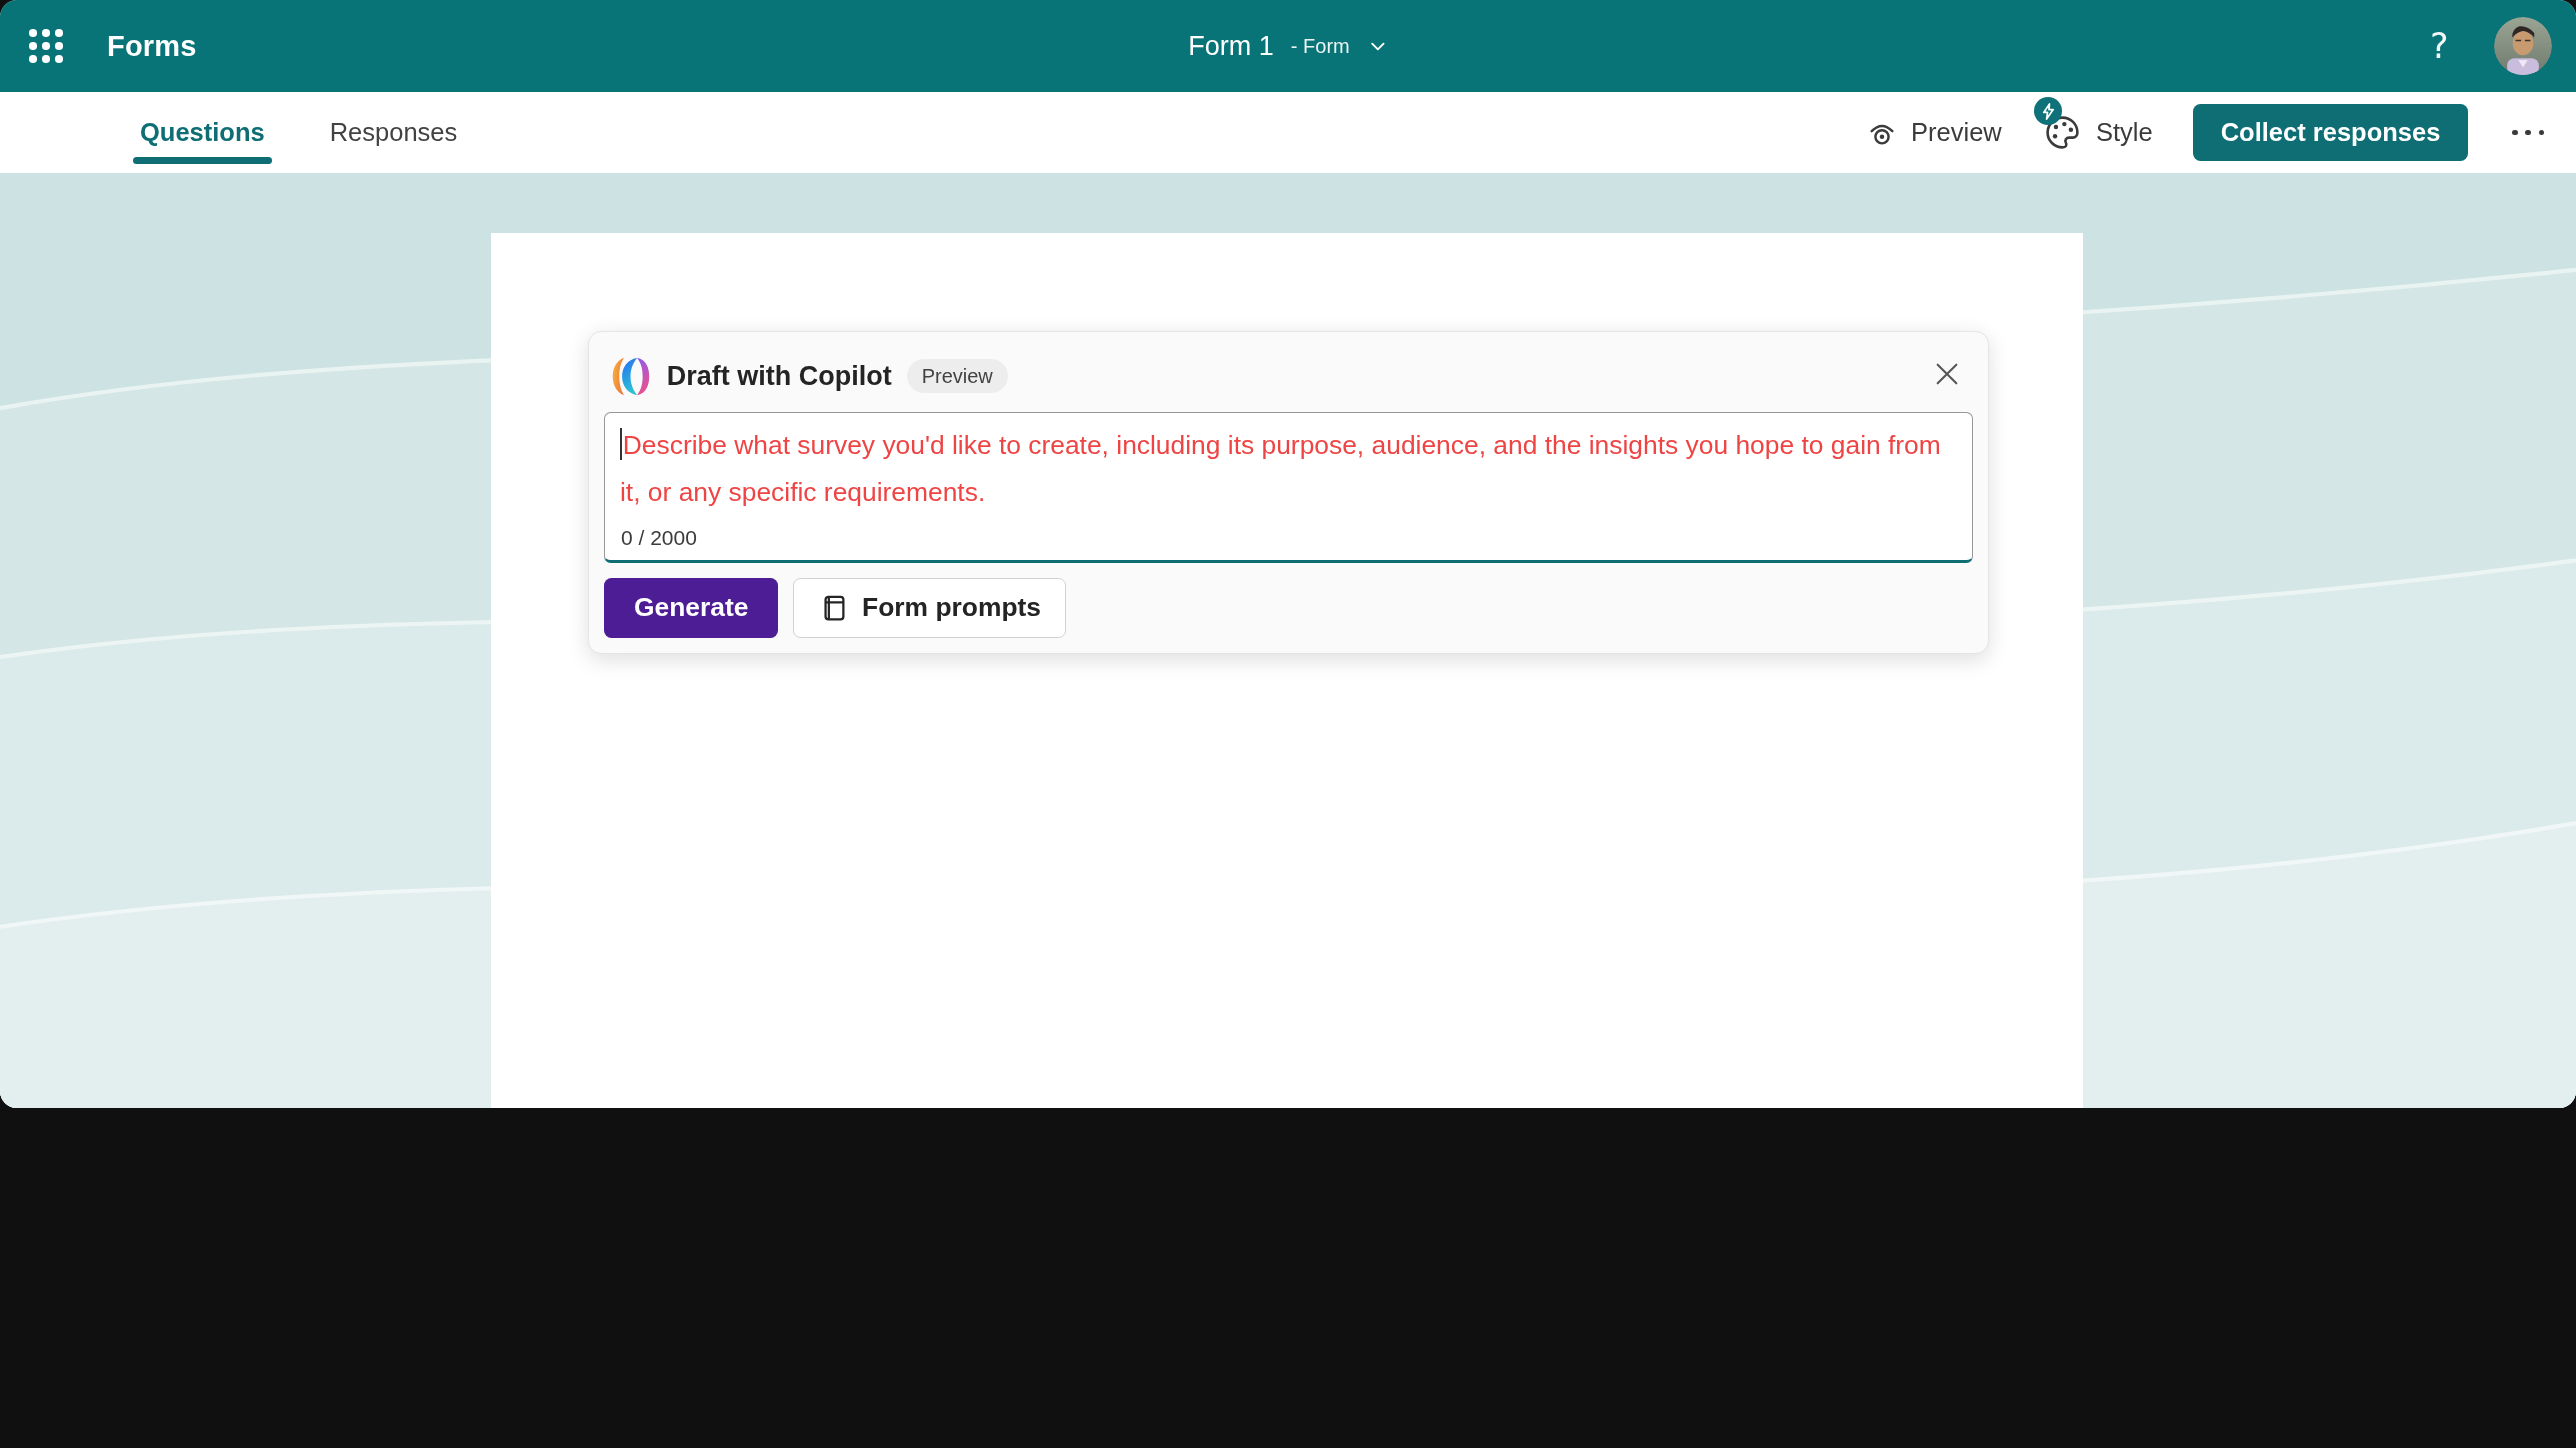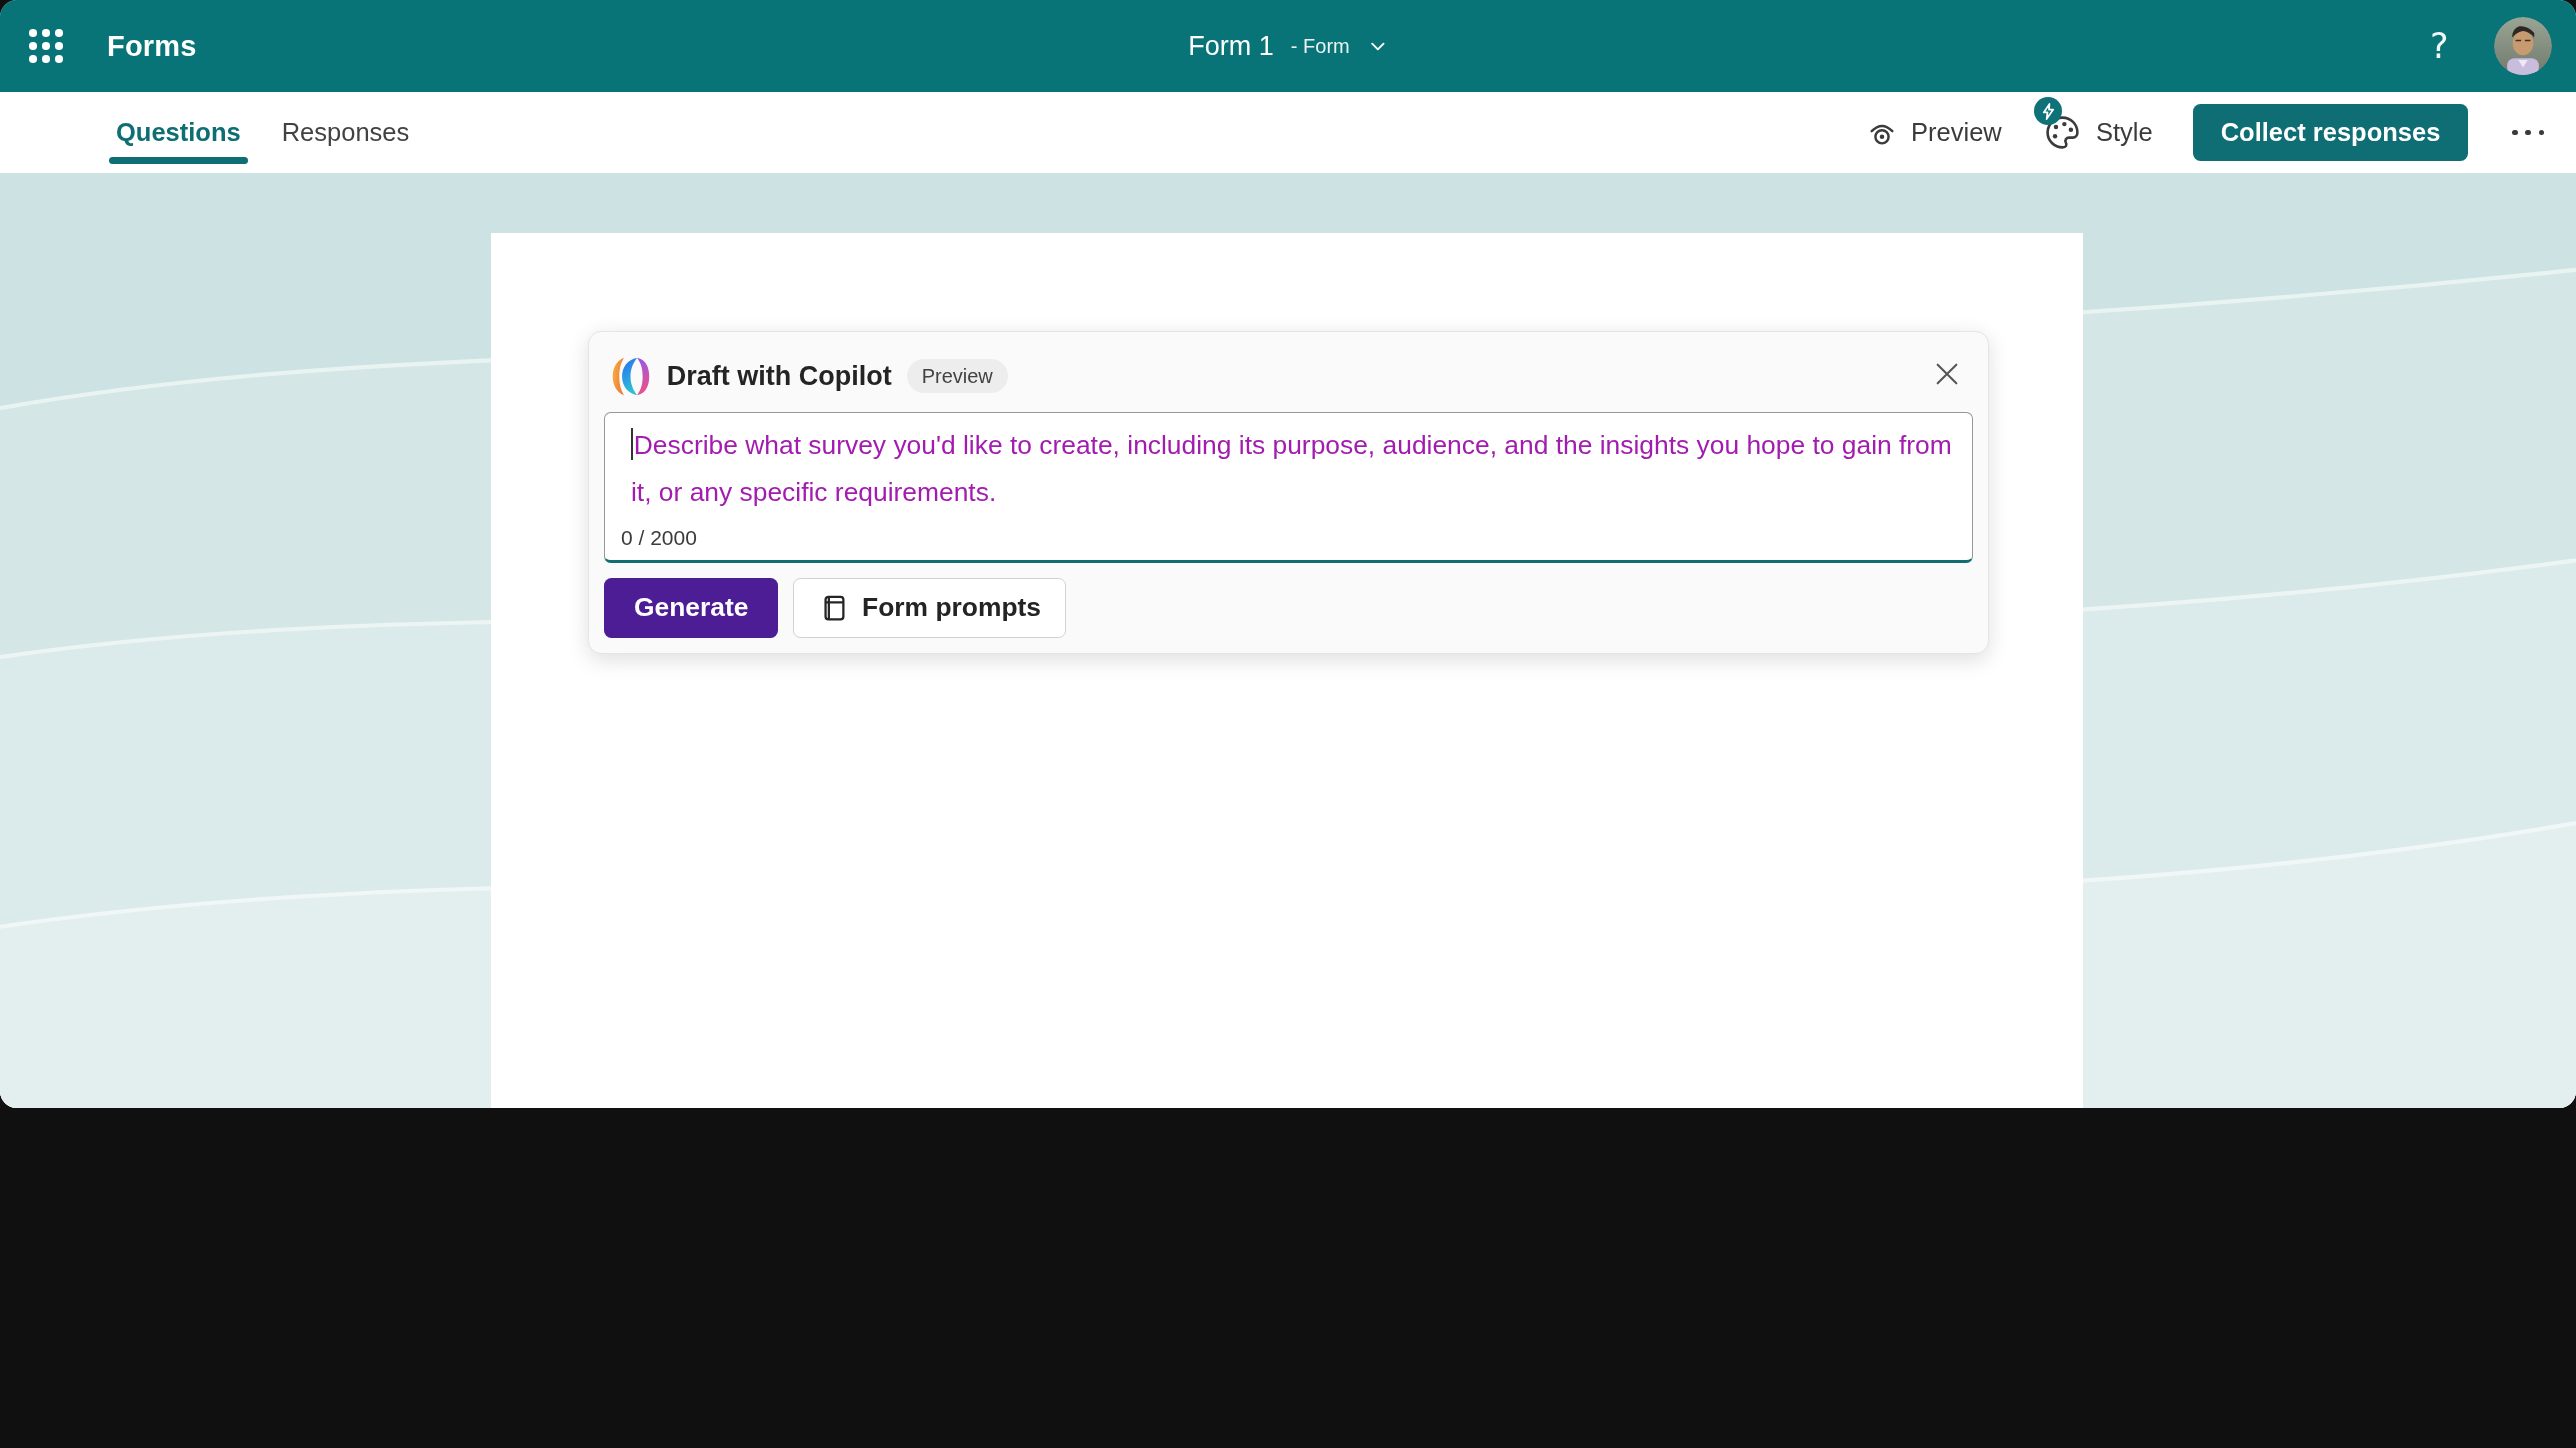--- a/index.html
+++ b/index.html
@@ -18,21 +18,21 @@
   .form-title { font-size:27px; font-weight:400; }
   .save-status { font-size:20px; font-weight:400; opacity:.92; }
   .chev { width:19px; height:19px; margin-left:1.9px; }
   .appbar-right { margin-left:auto; display:flex; align-items:center; gap:45px; padding-right:24.5px; }
   .help-glyph { color:#fff; font-size:35px; font-weight:400; opacity:.95; cursor:pointer; font-family:"DejaVu Sans", sans-serif; }
   .avatar { width:58px; height:58px; border-radius:50%; overflow:hidden; cursor:pointer; flex:0 0 auto; }
 
   
   .tabbar { height:81px; background:#fff; display:flex; align-items:center; flex:0 0 auto; position:relative; }
   .tabs { display:flex; align-items:center; gap:41px; padding-left:116px; height:100%; }
-  .tab { position:relative; height:100%; display:flex; align-items:center; font-size:25.5px; color:#424242; cursor:pointer; }
+  .tab { position:relative; height:100%; display:flex; align-items:center; font-size:25.5px; color:#424242; cursor:pointer;margin-left:24px; }
   .tab.active { color:#0e6e74; font-weight:700; }
   .tab.active::after { content:""; position:absolute; left:-7.5px; right:-7.5px; bottom:9.4px; height:6.6px;
                        border-radius:3.8px; background:#0e6e74; }
   .tabbar-right { margin-left:auto; display:flex; align-items:center; gap:40px; padding-right:28px; }
   .tool-item { display:flex; align-items:center; gap:13.2px; font-size:25.5px; color:#3b3b3b; cursor:pointer; }
   .style-iconwrap { position:relative; width:41px; height:41px; }
   .style-badge { position:absolute; left:-7.5px; top:-15px; width:28px; height:28px; border-radius:50%;
                  background:#0e7278; display:flex; align-items:center; justify-content:center; }
   .btn-collect { background:#0e6e74; color:#fff; font-size:25.5px; font-weight:600; border:none; cursor:pointer;
                  border-radius:7.5px; height:57px; padding:0 28px; display:flex; align-items:center; font-family:inherit; }
@@ -49,21 +49,21 @@
             border:0.9px solid #e4e4e4; border-radius:13.2px; box-shadow:0 5.7px 21px rgba(0,0,0,.13);
             padding:22.6px 15px 15px 15px; }
   .dlg-head { display:flex; align-items:center; gap:15px; padding-left:4.7px; height:43px; }
   .dlg-title { font-size:27px; font-weight:700; color:#242424; }
   .dlg-badge { background:#ededed; color:#424242; font-size:20px; border-radius:942px; padding:5.7px 15px; }
   .dlg-close { position:absolute; top:21px; right:21px; width:41px; height:41px; display:flex;
                align-items:center; justify-content:center; cursor:pointer; border-radius:5.7px; }
   .prompt-box { position:relative; margin-top:14px; background:#fff; border:0.9px solid #979797;
                 border-bottom:3.8px solid #0e6e74; border-radius:6.6px; height:151px; padding:9.4px 15px 7.5px 15px;
                 cursor:text; }
-  .prompt-placeholder { color:#a21caf; font-size:26.4px; line-height:47px; max-width:1339px;margin-left:11px; }
+  .prompt-placeholder { color:#ef4444; font-size:26.4px; line-height:47px; max-width:1339px; }
   .caret { display:inline-block; width:1.9px; height:32px; background:#333; vertical-align:-5.7px; margin-right:0.9px; }
   .char-counter { position:absolute; left:16px; bottom:9.4px; font-size:21px; color:#3b3b3b; }
   .dlg-actions { display:flex; align-items:center; gap:15px; margin-top:15px; }
   .btn-generate { background:#4c1d95; color:#fff; font-size:26.4px; font-weight:600; border:none; cursor:pointer;
                   border-radius:7.5px; height:60px; padding:0 30px; font-family:inherit; }
   .btn-viewprompts { background:#fff; color:#242424; font-size:26.4px; font-weight:600; border:0.9px solid #d1d1d1;
                      cursor:pointer; border-radius:7.5px; height:60px; padding:0 24.5px; display:flex; align-items:center;
                      gap:13.2px; font-family:inherit; }
   svg { display:block; }
 </style>

